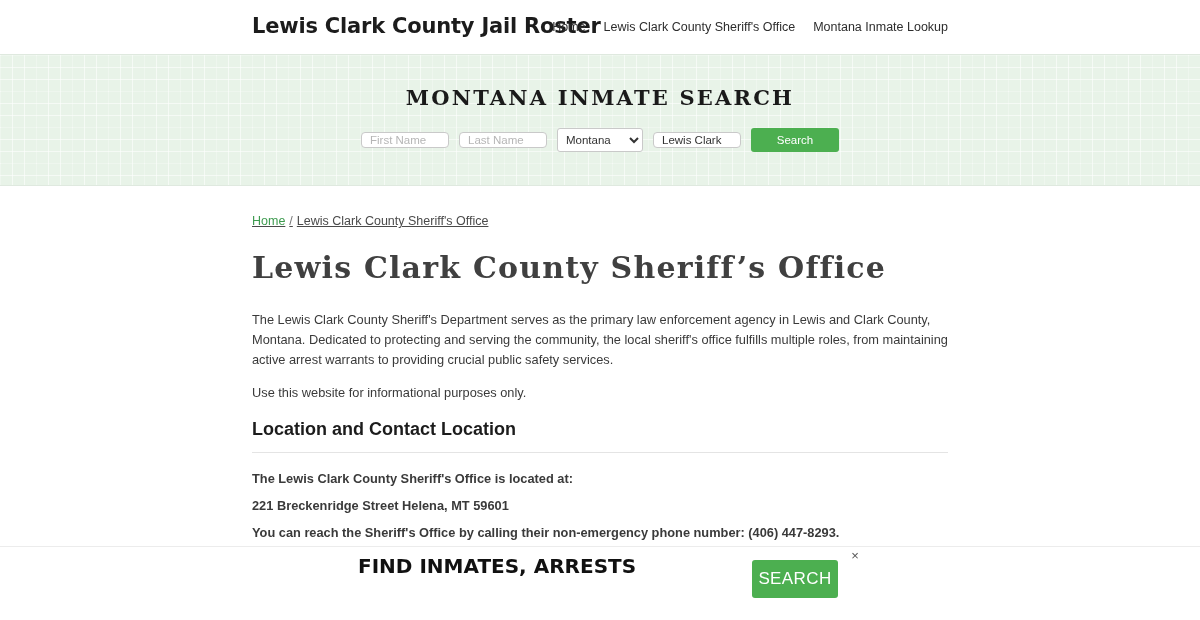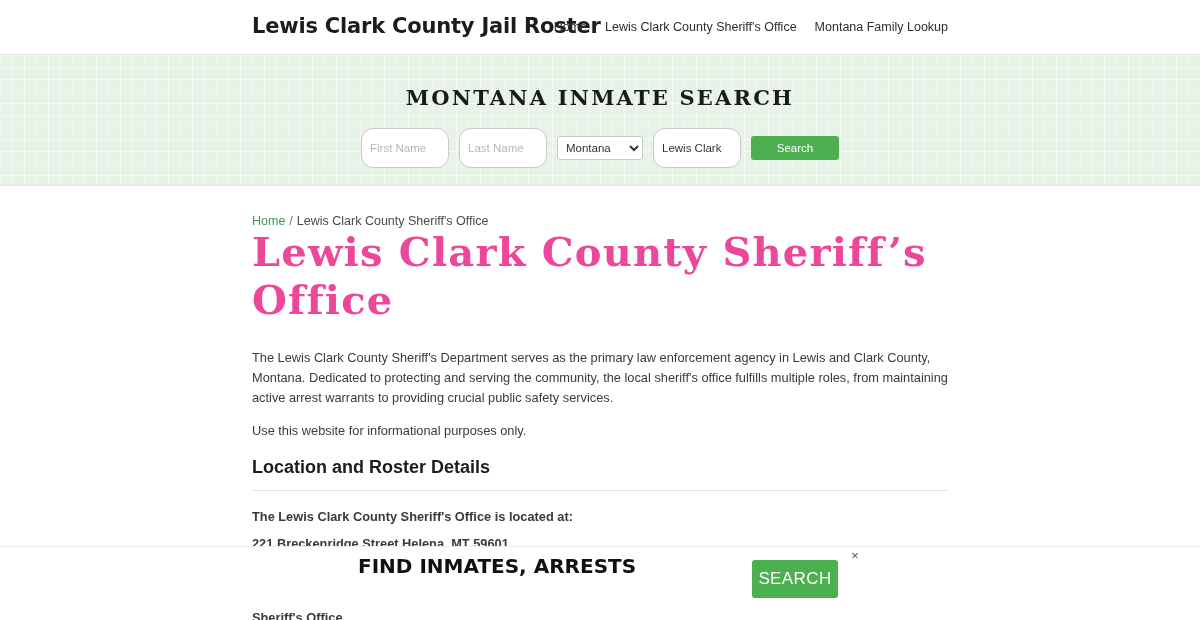--- a/index.html
+++ b/index.html
@@ -76,23 +76,23 @@
     color: #1a1a1a;
   }
   .search-row {
     margin-top: 18px;
     display: flex;
     justify-content: center;
     align-items: center;
     gap: 10px;
   }
   .search-row input[type="text"] {
-    height: 40px;
+    height: 16px;
     border: 1px solid #c9c9c9;
-    border-radius: 12px;
+    border-radius: 4px;
     background: #ffffff;
     font-size: 11.5px;
     color: #333;
     padding: 0 8px;
     box-sizing: border-box;
     font-family: "Liberation Sans", sans-serif;
   }
   .search-row input::placeholder { color: #b6b6b6; }
   #first-name { width: 88px; }
   #last-name  { width: 88px; }
@@ -124,33 +124,35 @@
   
   .content {
     width: 696px;
     margin: 0 auto;
     padding-top: 28px;
     box-sizing: border-box;
   }
   .breadcrumb {
     font-size: 12.5px;
     color: #4a4a4a;
+    margin-bottom: 22px;
+    text-decoration: underline;
   }
   .breadcrumb a {
     color: #3e9b4f;
     text-decoration: none;
   }
   .breadcrumb .sep { color: #777; margin: 0 4px; }
 
   h1.page-title {
     font-family: "DejaVu Serif", serif;
-    font-size: 40px;
+    font-size: 30px;
     font-weight: bold;
     letter-spacing: 1.2px;
-    color: #ec4899;
+    color: #404040;
     margin: 0 0 24px 0;
     line-height: 1.2;
   }
   .content p {
     font-size: 12.8px;
     line-height: 1.55;
     color: #3a3a3a;
     margin: 0 0 14px 0;
   }
   .cta-link {
@@ -233,21 +235,21 @@
   }
 </style>
 </head>
 <body>
 
 <div class="site-header">
   <div class="brand">Lewis Clark County Jail Roster</div>
   <nav class="main-nav">
     <a href="#">Home</a>
     <a href="#">Lewis Clark County Sheriff's Office</a>
-    <a href="#">Montana Family Lookup</a>
+    <a href="#">Montana Inmate Lookup</a>
   </nav>
 </div>
 
 <div class="hero">
   <div class="hero-title">MONTANA INMATE SEARCH</div>
   <div class="search-row">
     <input id="first-name" type="text" placeholder="First Name" style="">
     <input id="last-name" type="text" placeholder="Last Name" style="">
     <select id="state-select">
       <option>Montana</option>
@@ -262,21 +264,21 @@
   <div class="breadcrumb">
     <a href="#">Home</a><span class="sep">/</span><span>Lewis Clark County Sheriff's Office</span>
   </div>
 
   <h1 class="page-title">Lewis Clark County Sheriff’s Office</h1>
 
   <p>The Lewis Clark County Sheriff's Department serves as the primary law enforcement agency in Lewis and Clark County, Montana. Dedicated to protecting and serving the community, the local sheriff's office fulfills multiple roles, from maintaining active arrest warrants to providing crucial public safety services.</p>
   <p>Use this website for informational purposes only.</p>
 
 
-  <h2 class="section-title">Location and Roster Details</h2>
+  <h2 class="section-title">Location and Contact Location</h2>
   <div class="section-body">
     <p>The Lewis Clark County Sheriff's Office is located at:</p>
     <p>221 Breckenridge Street Helena, MT 59601</p>
     <p>You can reach the Sheriff's Office by calling their non-emergency phone number: (406) 447-8293.</p>
     <p>Their official website provides a wealth of additional information and can be visited at Lewis Clark County Sheriff's Office.</p>
   </div>
 
   
   
 </div>

